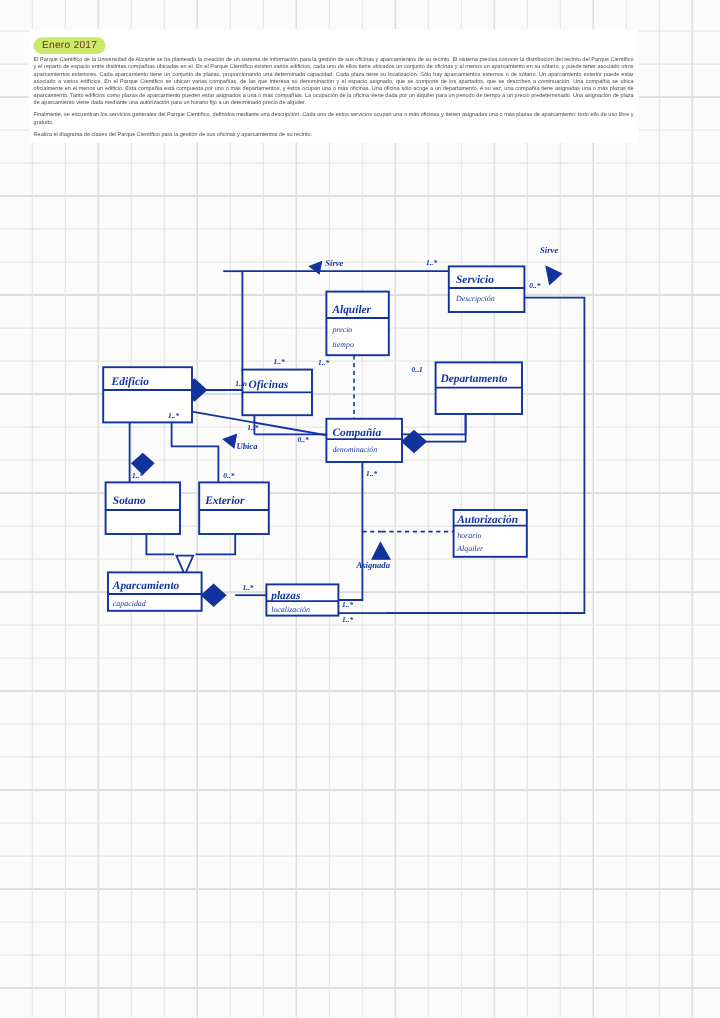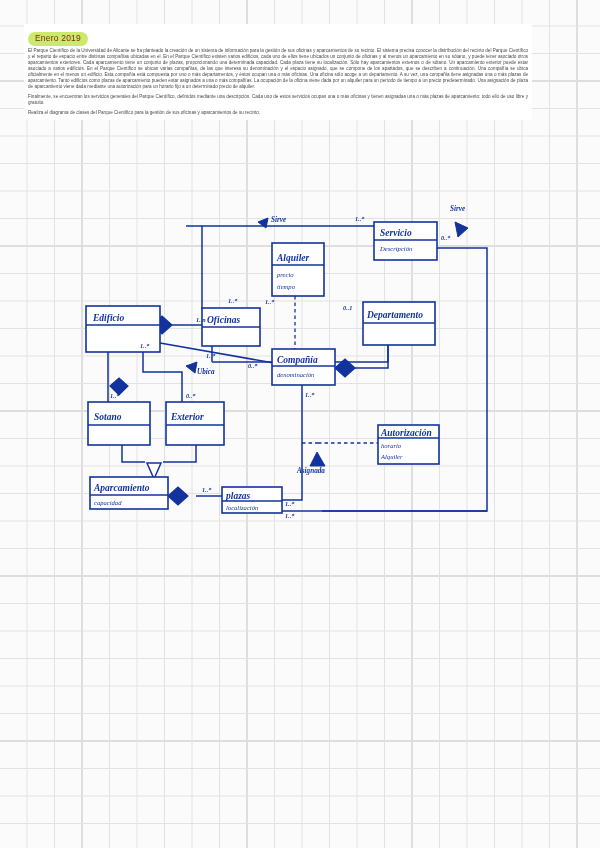--- a/index.html
+++ b/index.html
@@ -100,21 +100,21 @@
   .tri-fill{fill:#12339e;stroke:#12339e;stroke-width:1;}
 </style>
 </head>
 <body>
 
 <div id="page"></div>
 
 <div id="content">
 
   <div class="textblock">
-    <div class="datechip">Enero 2019</div>
+    <div class="datechip">Enero 2017</div>
     <p class="para">El Parque Científico de la Universidad de Alicante se ha planteado la creación de un sistema de información para la gestión de sus oficinas y aparcamientos de su recinto. El sistema precisa conocer la distribución del recinto del Parque Científico y el reparto de espacio entre distintas compañías ubicadas en el. En el Parque Científico existen varios edificios, cada uno de ellos tiene ubicados un conjunto de oficinas y al menos un aparcamiento en su sótano, y puede tener asociado otros aparcamientos exteriores. Cada aparcamiento tiene un conjunto de plazas, proporcionando una determinada capacidad. Cada plaza tiene su localización. Sólo hay aparcamientos externos o de sótano. Un aparcamiento exterior puede estar asociado a varios edificios. En el Parque Científico se ubican varias compañías, de las que interesa su denominación y el espacio asignado, que se compone de los apartados, que se describen a continuación. Una compañía se ubica oficialmente en el menos un edificio. Esta compañía está compuesta por uno o más departamentos, y éstos ocupan una o más oficinas. Una oficina sólo acoge a un departamento. A su vez, una compañía tiene asignadas una o más plazas de aparcamiento. Tanto edificios como plazas de aparcamiento pueden estar asignados a una o más compañías. La ocupación de la oficina viene dada por un alquiler para un periodo de tiempo a un precio predeterminado. Una asignación de plaza de aparcamiento viene dada mediante una autorización para un horario fijo a un determinado precio de alquiler.</p>
     <p class="para">Finalmente, se encuentran los servicios generales del Parque Científico, definidos mediante una descripción. Cada uno de estos servicios ocupan una o más oficinas y tienen asignadas una o más plazas de aparcamiento: todo ello de uso libre y gratuito.</p>
     <p class="para last">Realiza el diagrama de clases del Parque Científico para la gestión de sus oficinas y aparcamientos de su recinto.</p>
   </div>
 
   <svg id="diagram" viewBox="0 0 600 848">
 
     <path class="ln" d="M202,310 L202,226 L393,226"></path>
 
     <path class="ln" d="M202,226 L186,226"></path>

